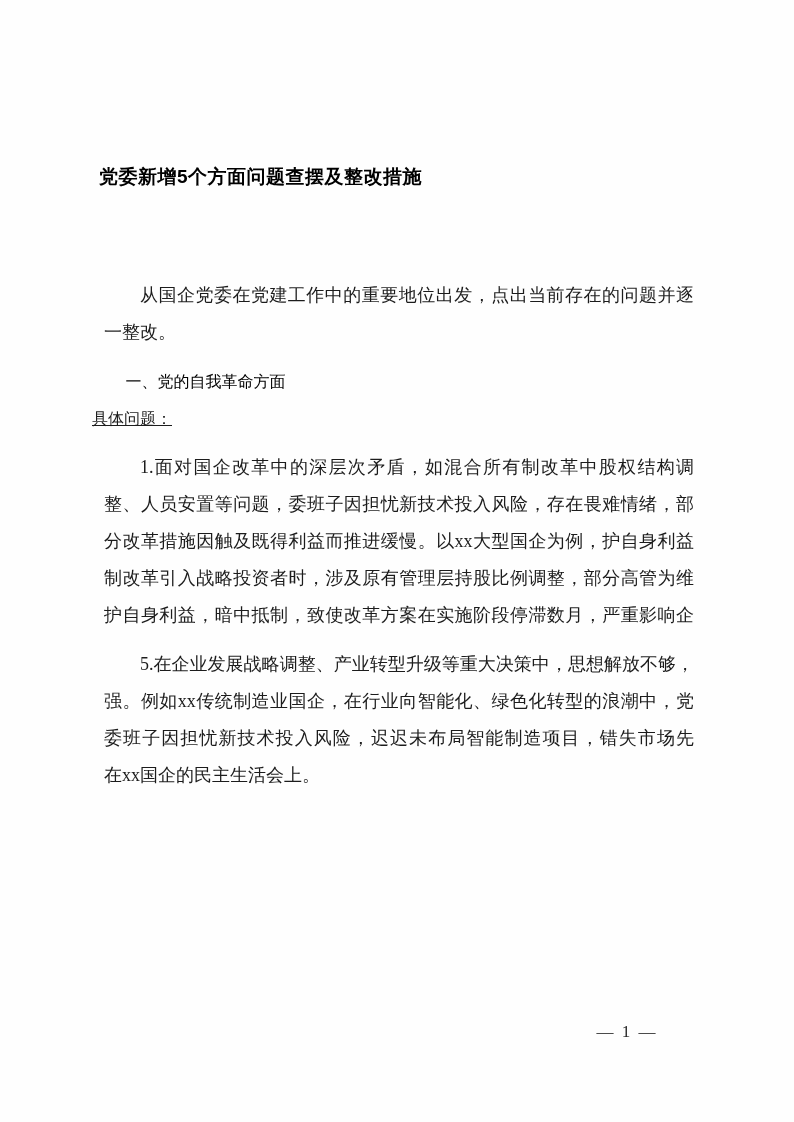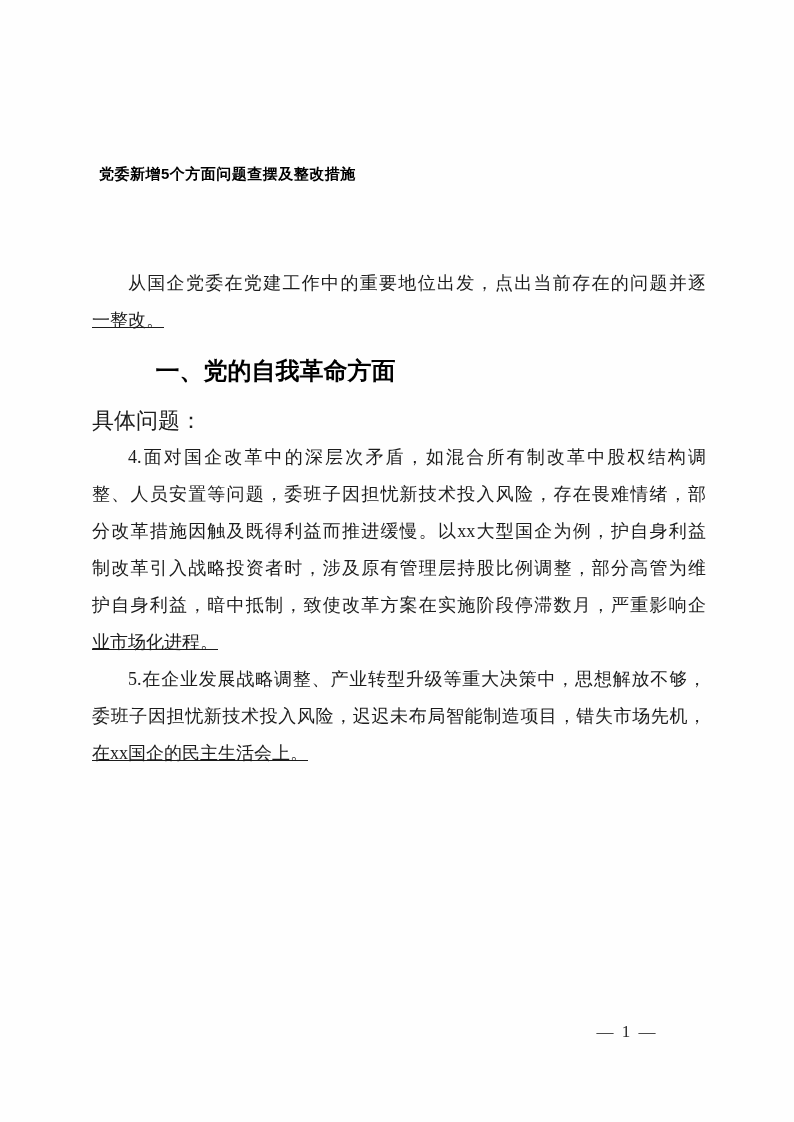--- a/index.html
+++ b/index.html
@@ -15,59 +15,60 @@
     overflow: hidden;
     font-family: "Liberation Serif", serif;
     color: #1c1c1c;
   }
   .doc-title {
     position: absolute;
     top: 149px;
     left: 99px;
     width: 616px;
     font-family: "Liberation Sans", sans-serif;
-    font-size: 15px;
+    font-size: 19px;
     line-height: 30px;
     font-weight: 700;
     color: #000000;
     letter-spacing: 0.5px;
   }
   .content {
     position: absolute;
     top: 265px;
     left: 92px;
     width: 614px;
     font-size: 18px;
   }
-  .para { margin: 0; }
+  .para { margin: 12px; }
   .line {
     height: 37px;
     line-height: 37px;
     overflow: hidden;
     text-align: justify;
     text-align-last: justify;
     white-space: normal;
   }
   .line-first { text-indent: 2em; }
-  .line-last { text-align-last: left; text-decoration: underline; }
+  .line-last { text-align-last: left; }
   .para-cont .line-last { text-align-last: justify; }
   .section-heading {
     height: 37px;
     line-height: 37px;
-    margin: 13px;
+    margin: 0;
     font-family: "Liberation Sans", sans-serif;
-    font-size: 24px;
-    font-weight: 700;
+    font-size: 16px;
+    font-weight: 400;
     color: #000000;
     text-indent: 2.1em;
   }
   .problems-label {
     height: 37px;
     line-height: 37px;
-    font-size: 22px;
+    font-size: 16px;
+    text-decoration: underline;
   }
   .page-number {
     position: absolute;
     top: 1015px;
     left: 557px;
     width: 140px;
     height: 34px;
     line-height: 34px;
     text-align: center;
     font-size: 17px;
@@ -87,30 +88,30 @@
     <div class="para">
         <div class="line line-first">从国企党委在党建工作中的重要地位出发，点出当前存在的问题并逐</div>
         <div class="line line-last">一整改。</div>
       </div>
 
     <h2 class="section-heading">一、党的自我革命方面</h2>
 
     <div class="problems-label">具体问题：</div>
 
     <div class="para">
-        <div class="line line-first">4.面对国企改革中的深层次矛盾，如混合所有制改革中股权结构调</div>
+        <div class="line line-first">1.面对国企改革中的深层次矛盾，如混合所有制改革中股权结构调</div>
         <div class="line">整、人员安置等问题，委班子因担忧新技术投入风险，存在畏难情绪，部</div>
         <div class="line">分改革措施因触及既得利益而推进缓慢。以xx大型国企为例，护自身利益</div>
         <div class="line">制改革引入战略投资者时，涉及原有管理层持股比例调整，部分高管为维</div>
         <div class="line">护自身利益，暗中抵制，致使改革方案在实施阶段停滞数月，严重影响企</div>
-        <div class="line line-last">业市场化进程。</div>
       </div>
 
     <div class="para">
         <div class="line line-first">5.在企业发展战略调整、产业转型升级等重大决策中，思想解放不够，</div>
+        <div class="line">强。例如xx传统制造业国企，在行业向智能化、绿色化转型的浪潮中，党</div>
         <div class="line">委班子因担忧新技术投入风险，迟迟未布局智能制造项目，错失市场先机，</div>
         <div class="line line-last">在xx国企的民主生活会上。</div>
       </div>
 
 
   </div>
 
   <div class="page-number">— 1 —</div>
 
 </div>

